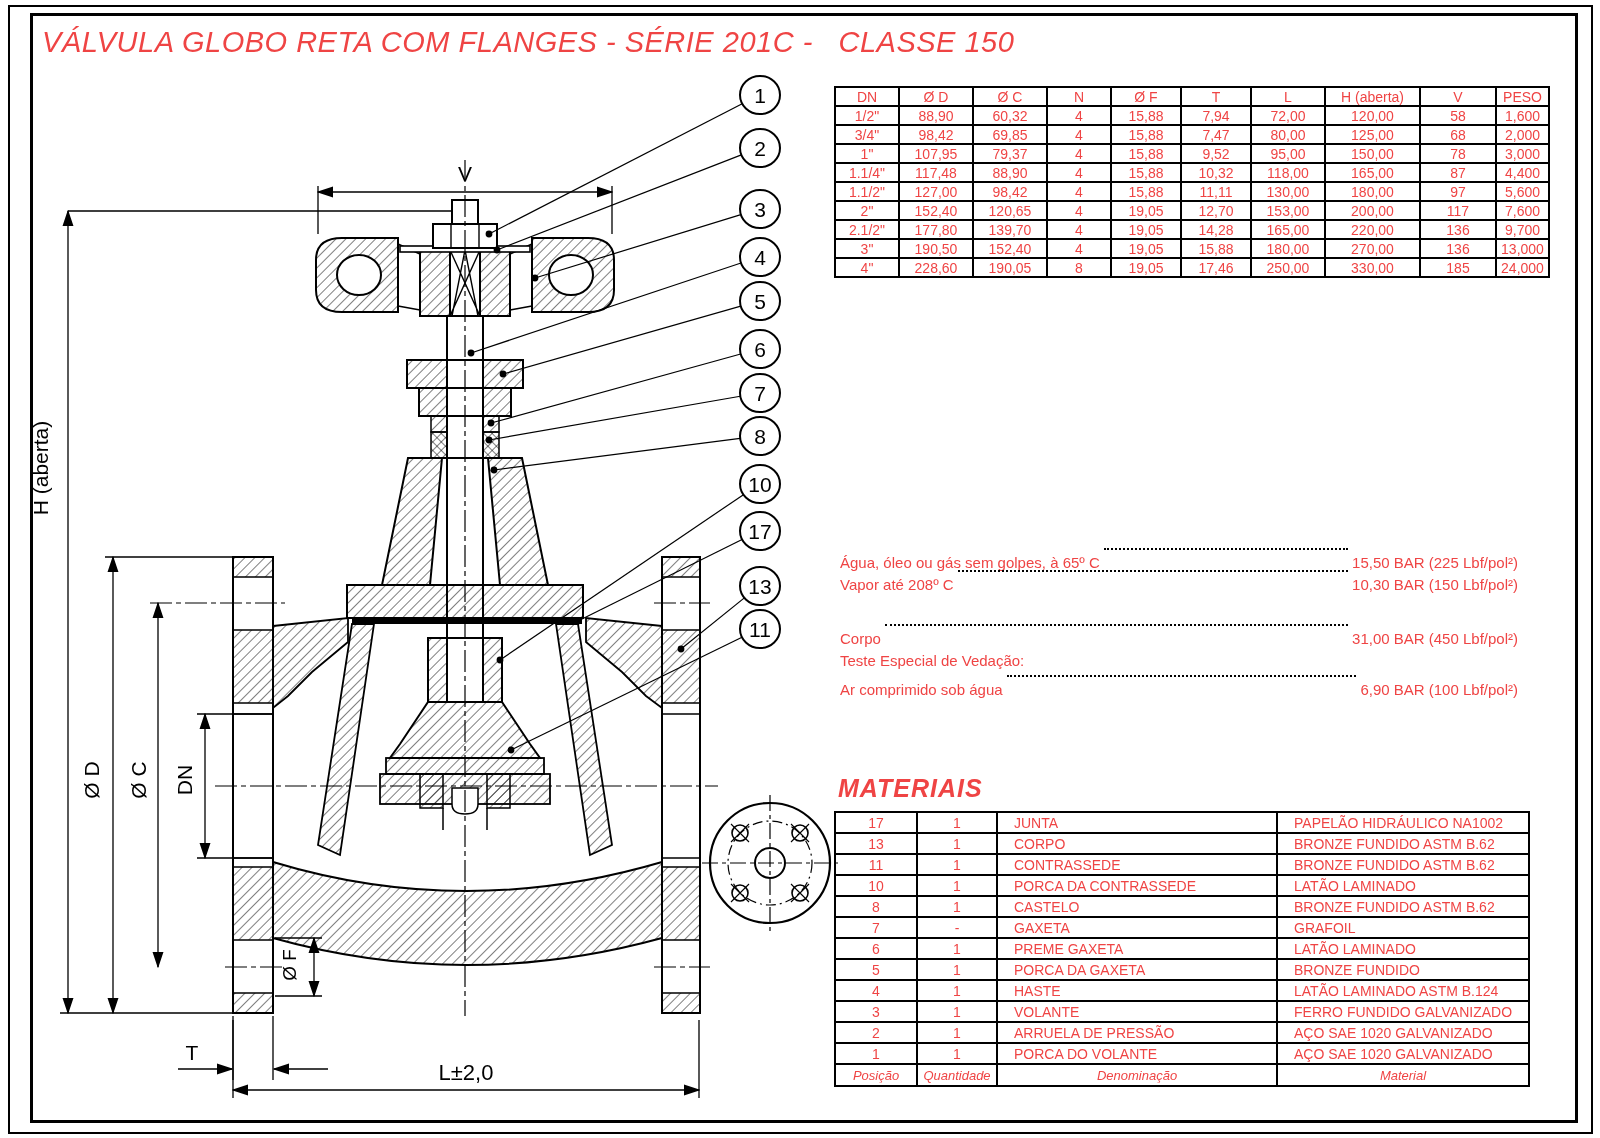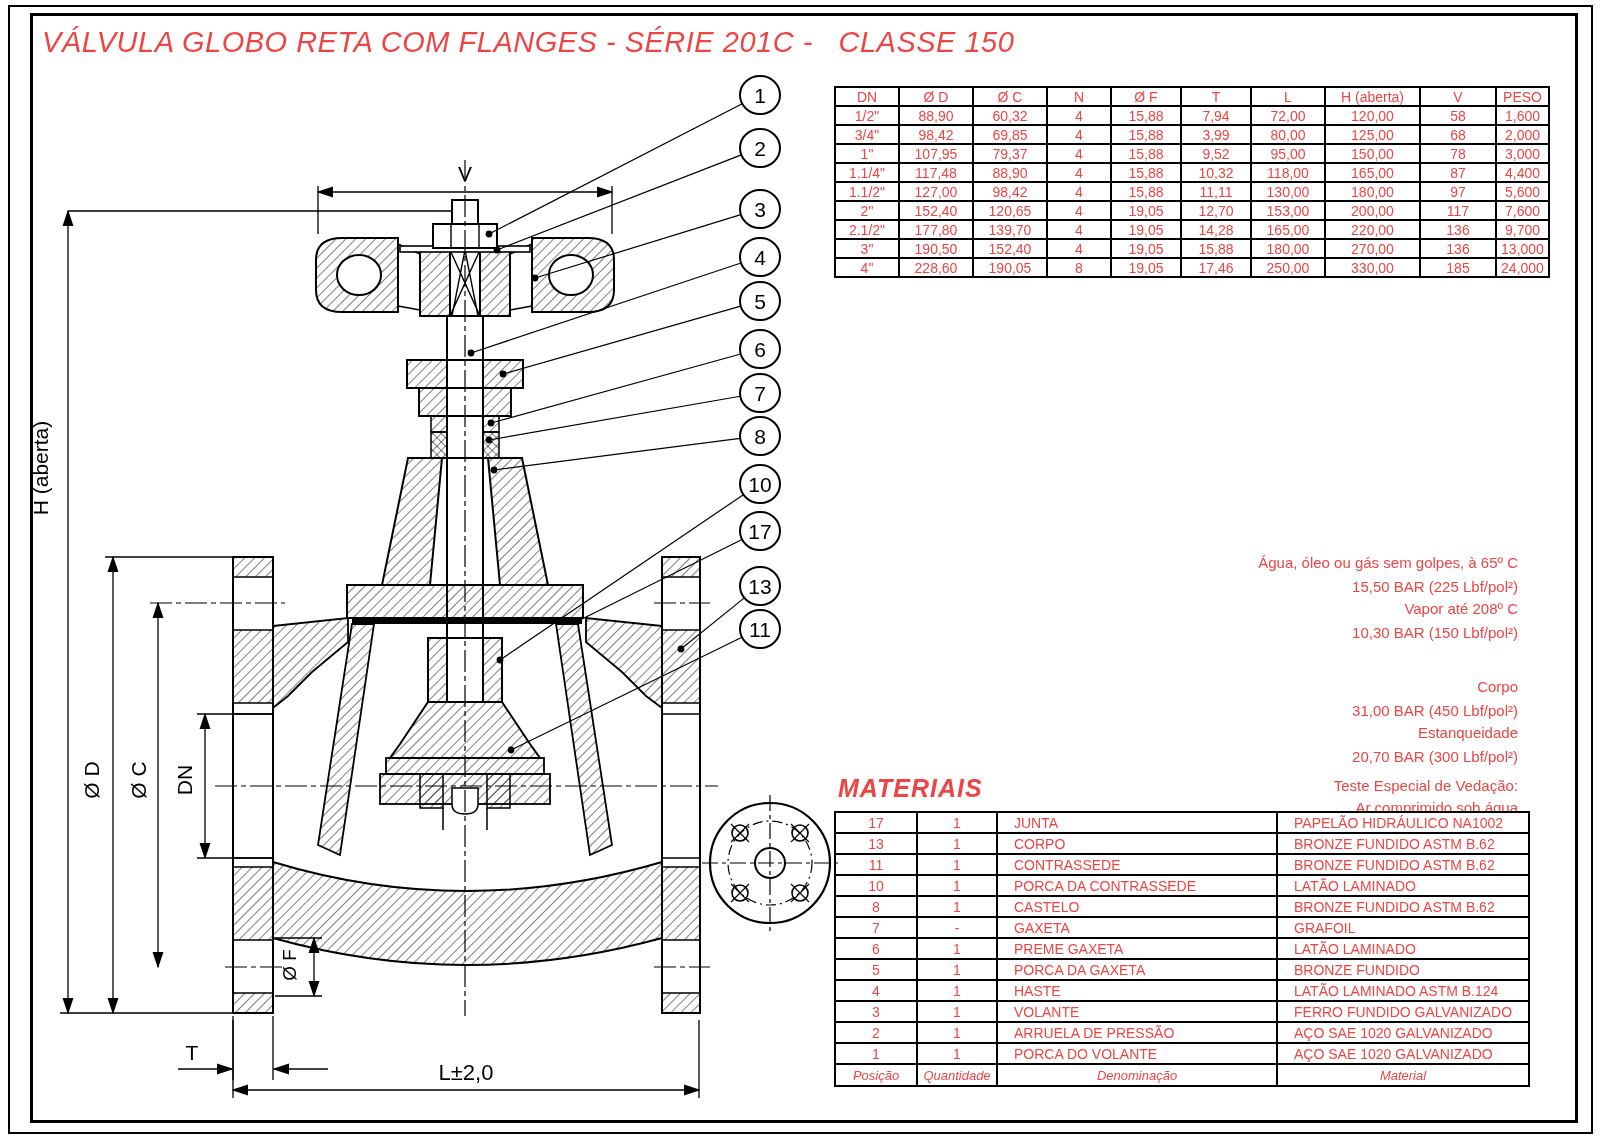--- a/index.html
+++ b/index.html
@@ -15,21 +15,21 @@
              font-style:italic;letter-spacing:1px;}
   table{border-collapse:collapse;table-layout:fixed;position:absolute;background:#fff;}
   td,th{border:2px solid #000;font-size:14px;font-weight:normal;text-align:center;
         padding:0;height:17px;overflow:hidden;white-space:nowrap;}
   .dims{left:834px;top:86px;width:714px;}
   .mats{left:834px;top:811px;width:694px;}
   .mats td{height:19px;}
   .mats tbody td:nth-child(3),.mats tbody td:nth-child(4){text-align:left;padding-left:16px;}
   .mats tfoot td{font-size:13px;height:20px;font-style:italic;}
   .pressure{position:absolute;left:840px;top:552px;width:678px;font-size:15px;}
-  .pline{display:flex;align-items:flex-end;line-height:22px;flex-direction:column;}
+  .pline{display:flex;align-items:flex-start;line-height:22px;}
   .pline:nth-child(3){margin-top:32px;}
   .pline:nth-child(5){margin-top:7px;}
   .pline:nth-child(7){margin-top:3px;}
   .plbl{white-space:nowrap;}
   .pdots{flex:1;border-bottom:2px dotted #000;margin:0 4px;transform:translateY(-4px);}
   .pval{white-space:nowrap;}
   svg text{font-family:"Liberation Sans",sans-serif;}
   .dimtxt{font-size:21px;}
 </style>
 </head>
@@ -80,21 +80,21 @@
           <td>120,00</td>
           <td>58</td>
           <td>1,600</td>
         </tr>
         <tr>
           <td>3/4"</td>
           <td>98,42</td>
           <td>69,85</td>
           <td>4</td>
           <td>15,88</td>
-          <td>3,99</td>
+          <td>7,47</td>
           <td>80,00</td>
           <td>125,00</td>
           <td>68</td>
           <td>2,000</td>
         </tr>
         <tr>
           <td>1"</td>
           <td>107,95</td>
           <td>79,37</td>
           <td>4</td>
@@ -188,25 +188,20 @@
       </div>
       <div class="pline">
         <span class="plbl">Vapor até 208º C</span>
         <span class="pdots"></span>
         <span class="pval">10,30 BAR (150 Lbf/pol²)</span>
       </div>
       <div class="pline">
         <span class="plbl">Corpo</span>
         <span class="pdots"></span>
         <span class="pval">31,00 BAR (450 Lbf/pol²)</span>
-      </div>
-      <div class="pline">
-        <span class="plbl">Estanqueidade</span>
-        <span class="pdots"></span>
-        <span class="pval">20,70 BAR (300 Lbf/pol²)</span>
       </div>
       <div class="pline">
         <span class="plbl">Teste Especial de Vedação:</span>
       </div>
       <div class="pline">
         <span class="plbl">Ar comprimido sob água</span>
         <span class="pdots"></span>
         <span class="pval">6,90 BAR (100 Lbf/pol²)</span>
       </div>
     </div>

